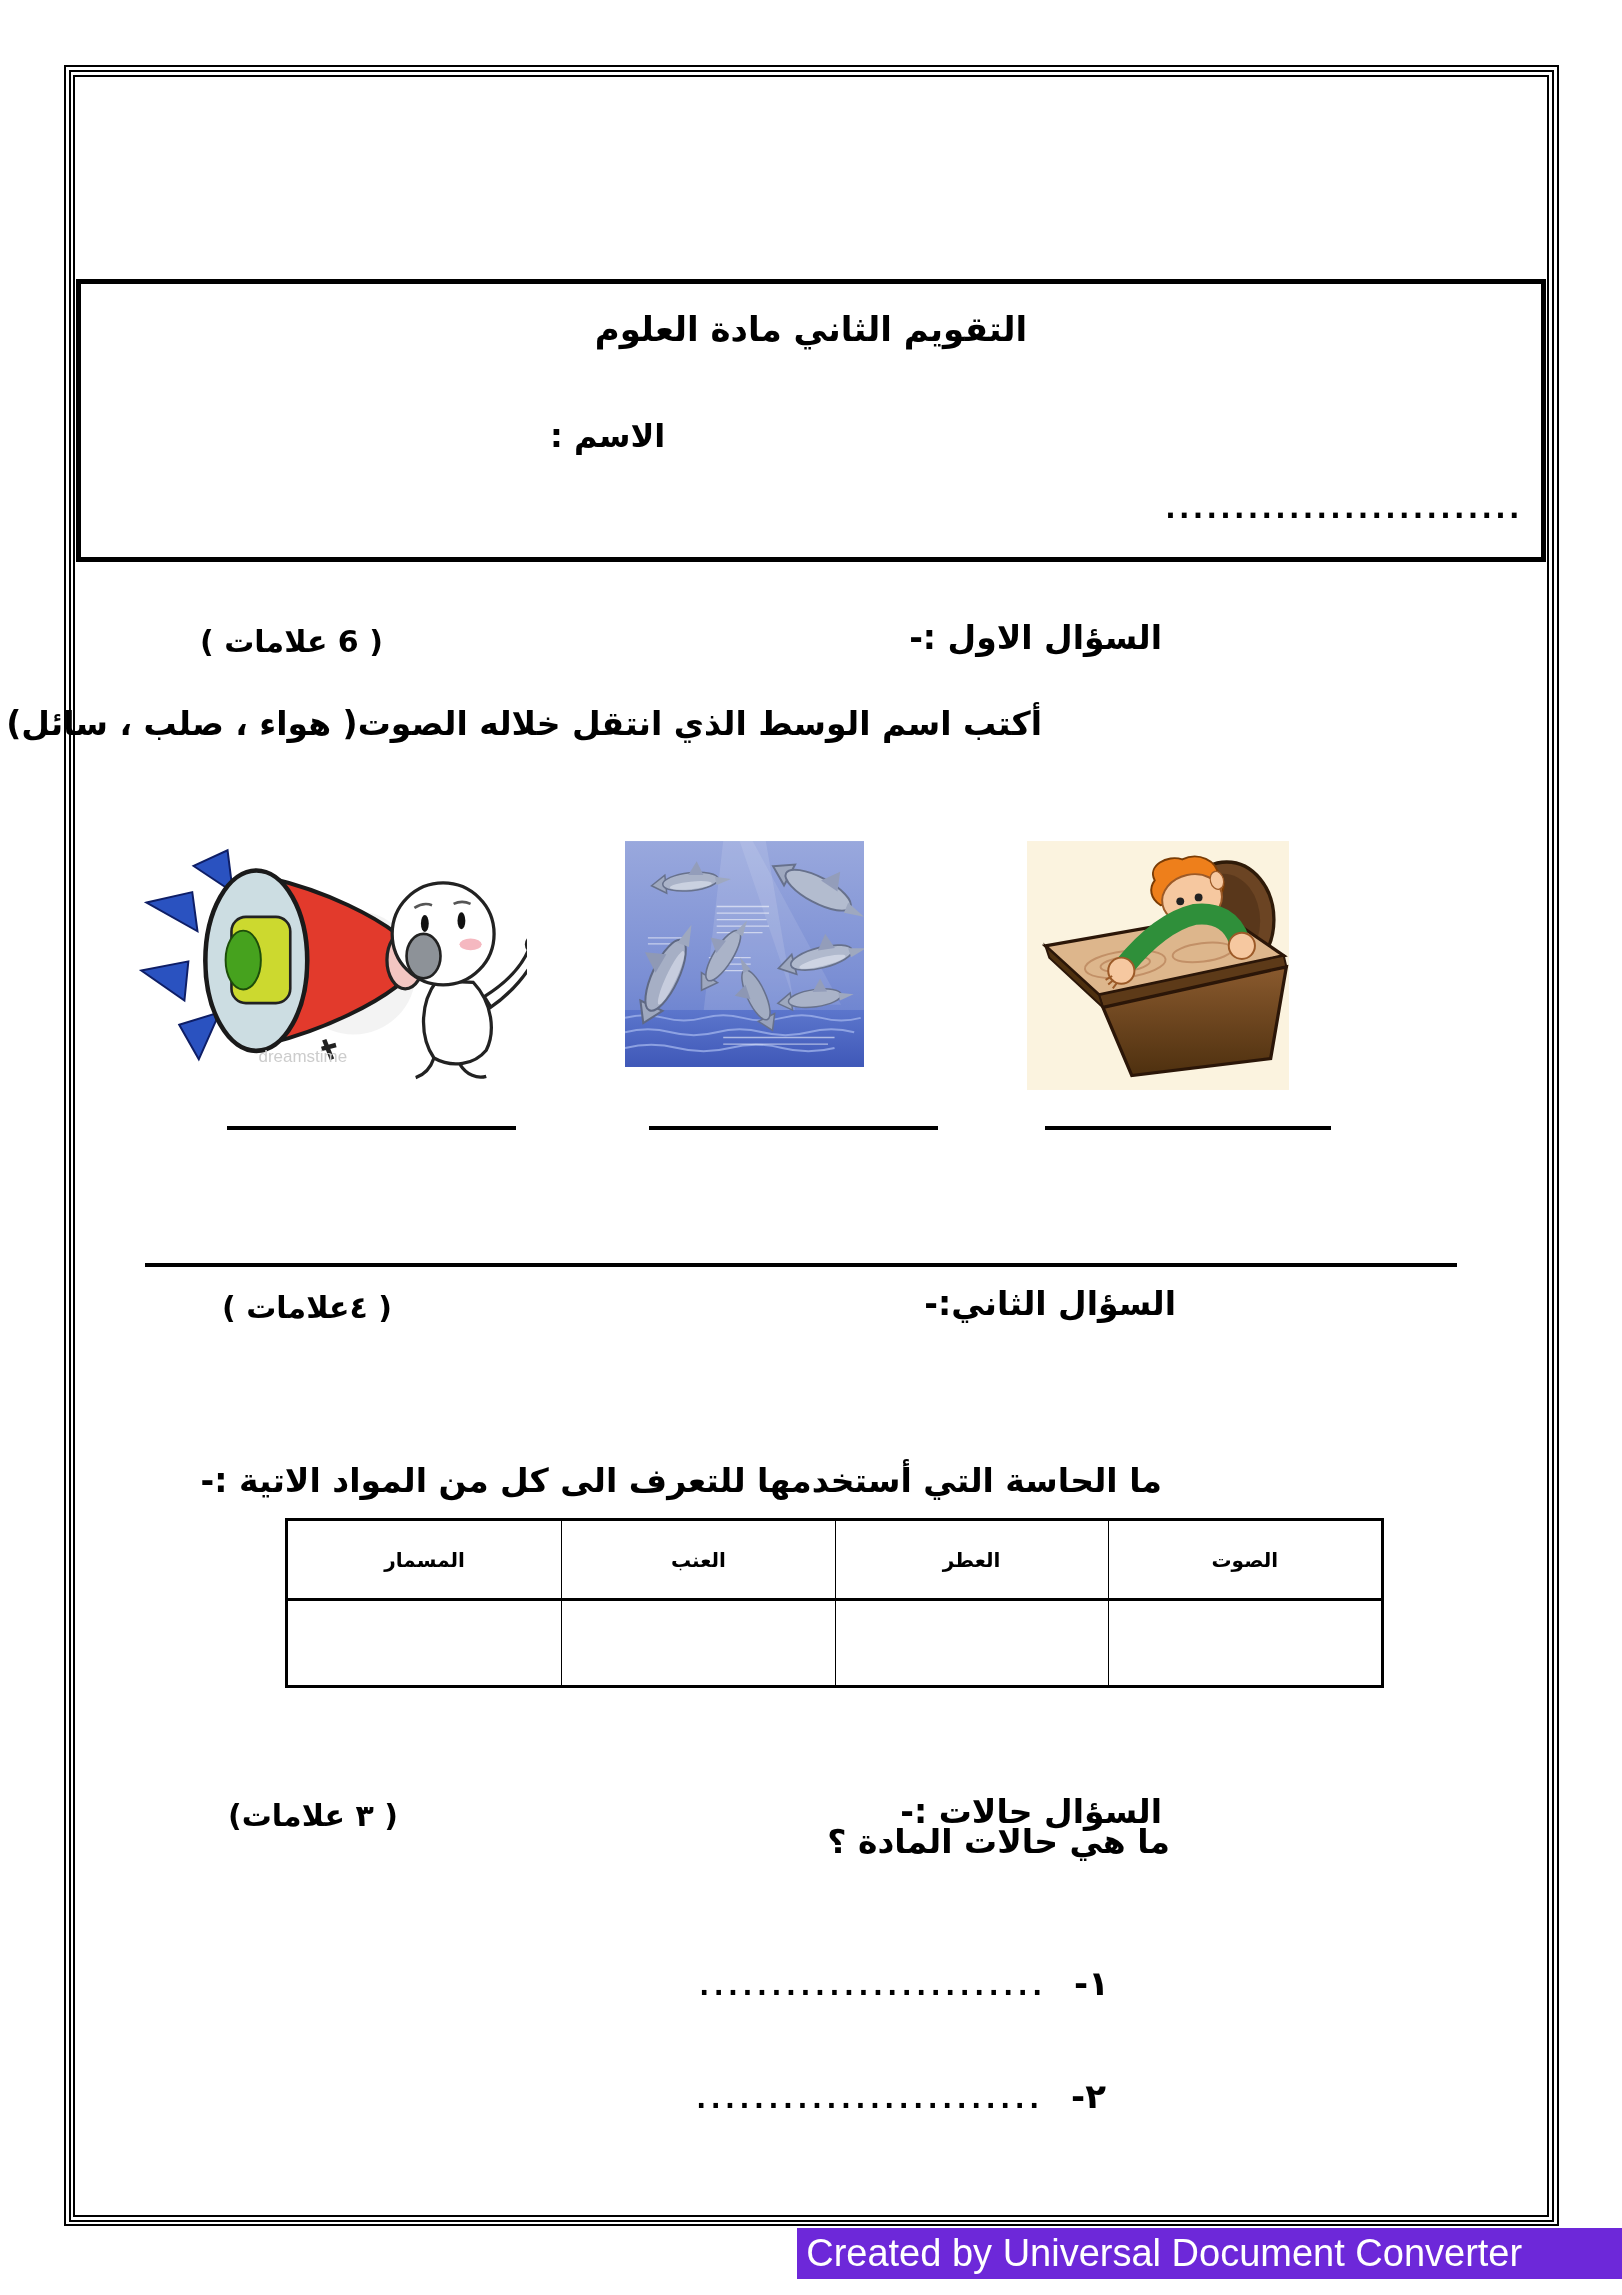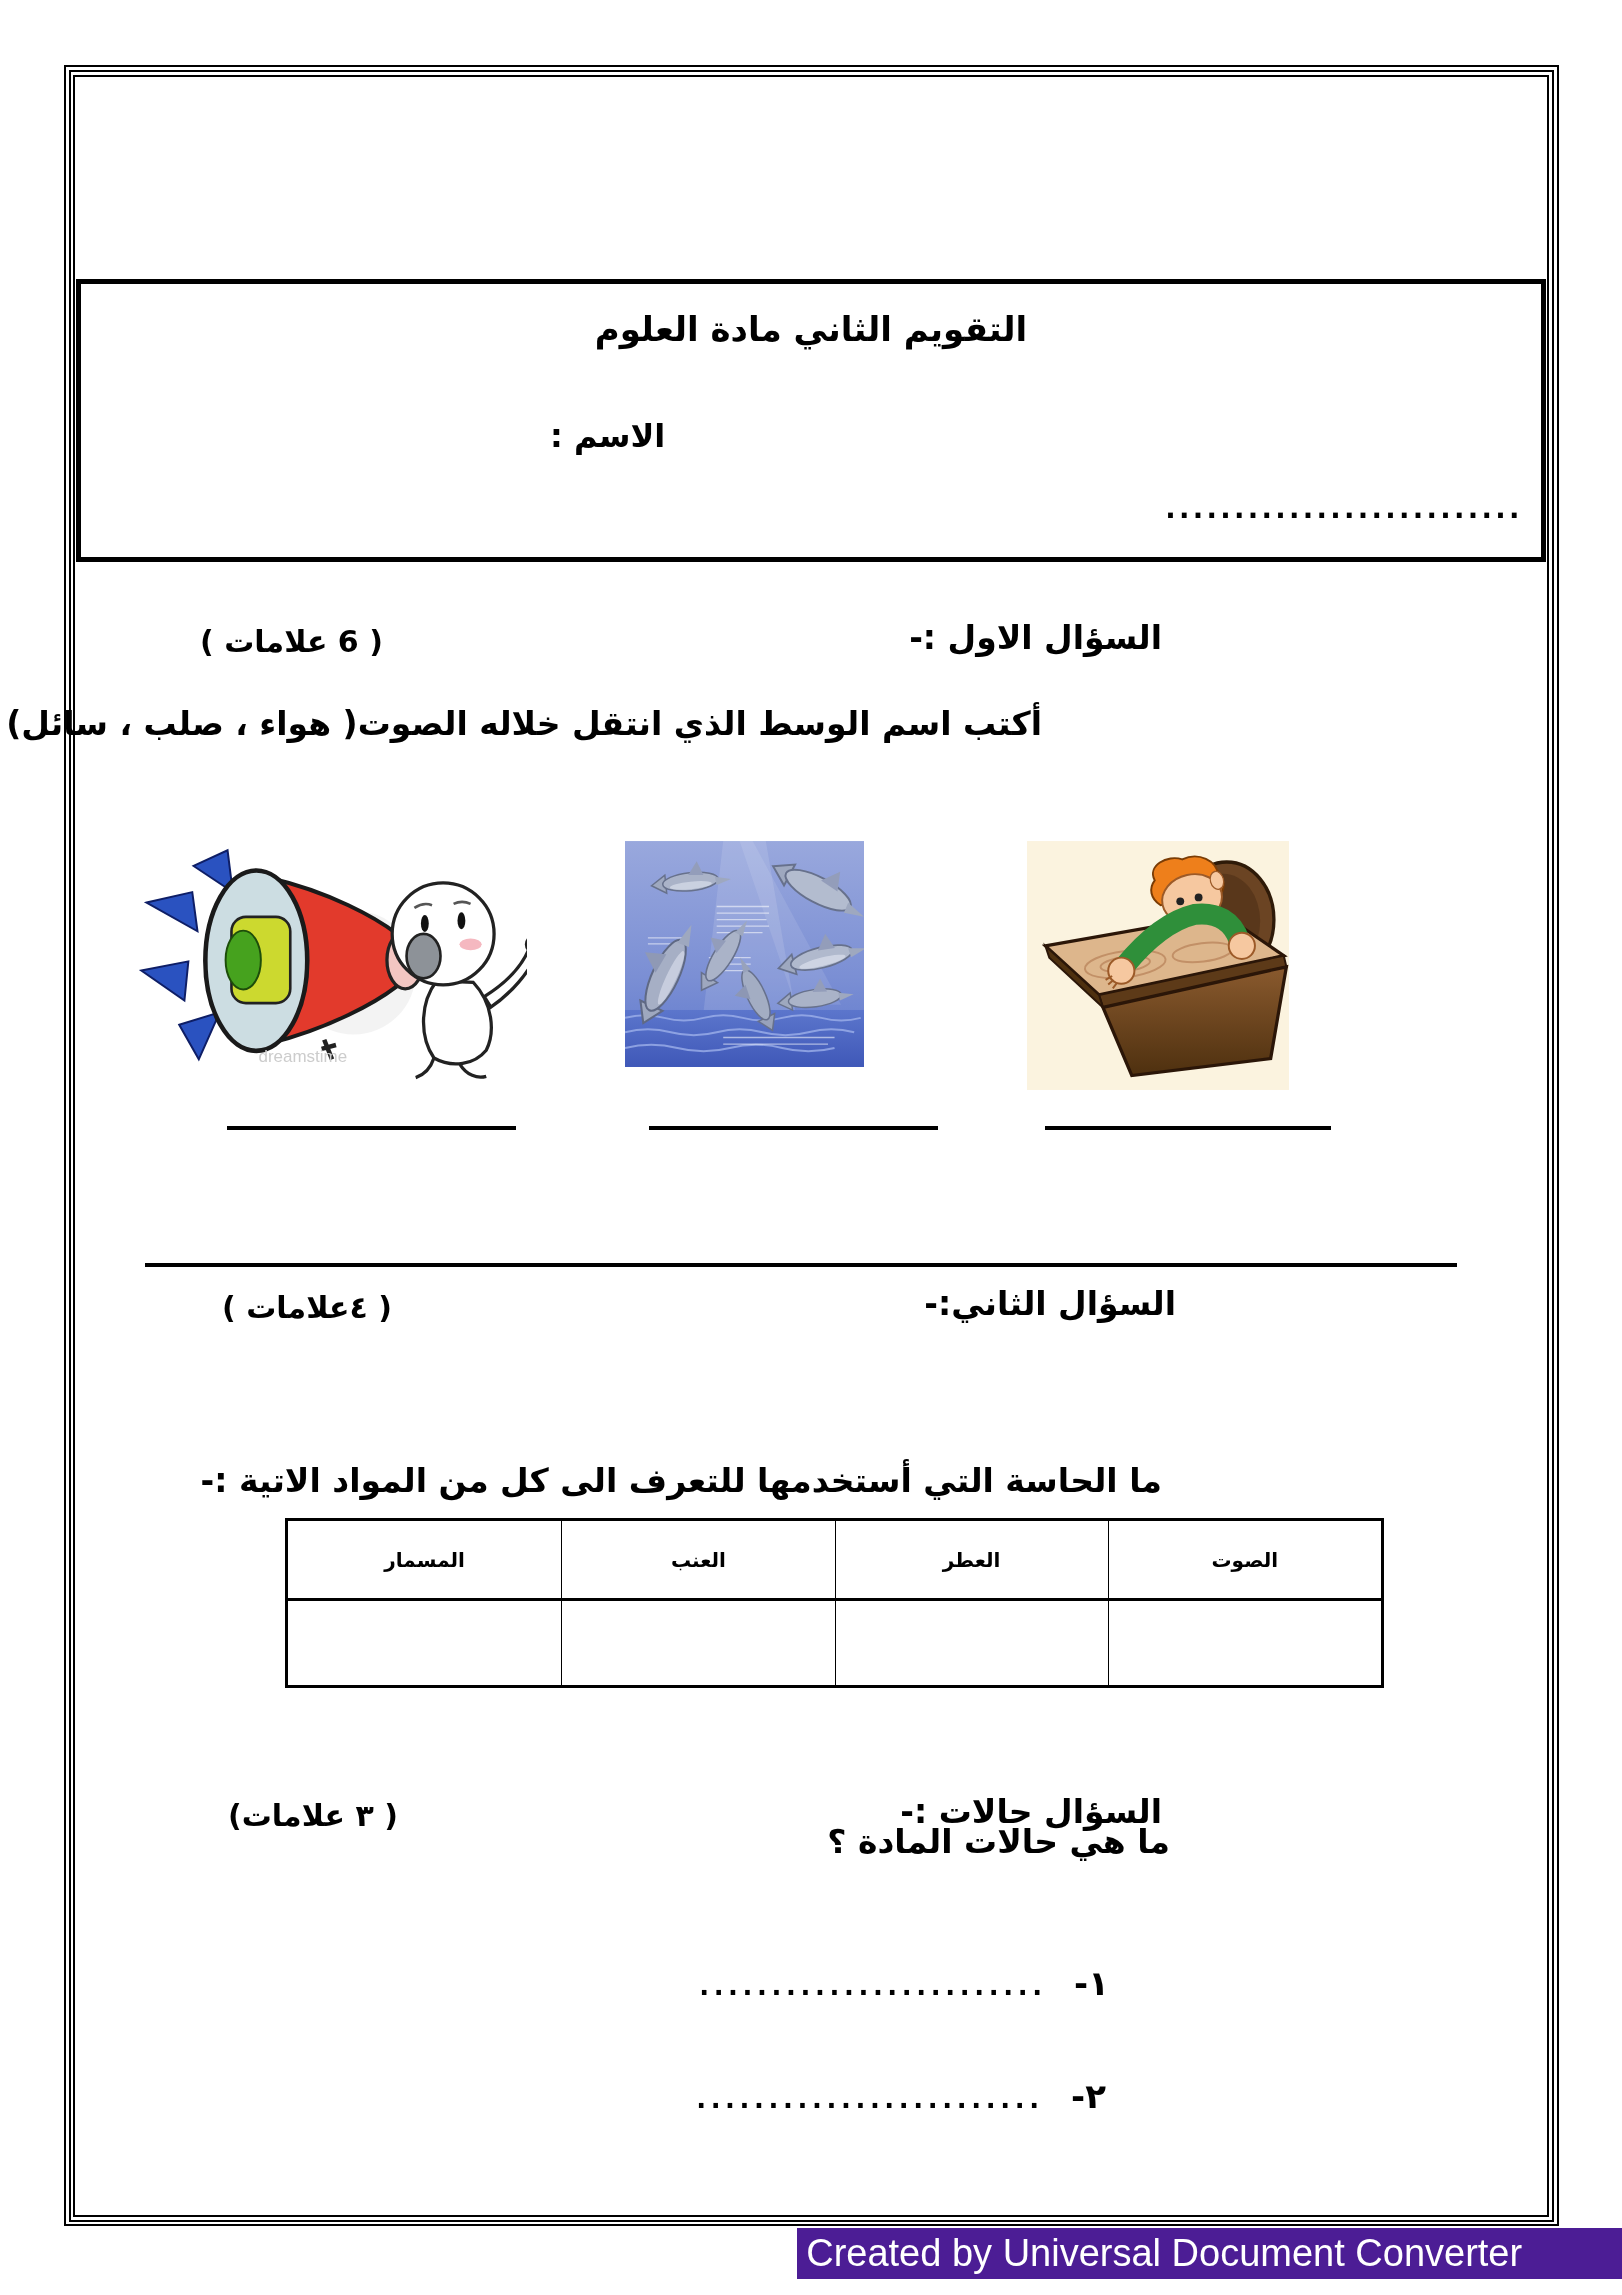--- a/index.html
+++ b/index.html
@@ -37,21 +37,21 @@
   .senses-row.head { border-bottom:3.3px solid #000; }
   .senses-cell { border-left:1.3px solid #000; display:flex; align-items:center; justify-content:center;
                  font-size:20px; font-weight:bold; color:#000; }
   .senses-cell:last-child { border-left:none; }
 
   .num-item { display:flex; flex-direction:row; align-items:baseline; gap:27.5px; direction:rtl; }
   .num-item .num  { font-size:34px; font-weight:bold; color:#000; }
   .num-item .dots { font-size:26px; font-weight:bold; letter-spacing:4.6px; color:#000; }
 
   
-  .footer-banner { left:797px; top:2228px; width:826px; height:51px; background:#4c1d95;
+  .footer-banner { left:797px; top:2228px; width:826px; height:51px; background:#6d28d9;
                    direction:ltr; display:flex; align-items:center; }
   .footer-banner span { font-family:"Liberation Sans", sans-serif; font-size:38px; color:#ffffff;
                         padding-left:9.2px; white-space:nowrap; }
 
   svg { display:block; }
 </style>
 </head>
 <body>
 
 <div class="page">

